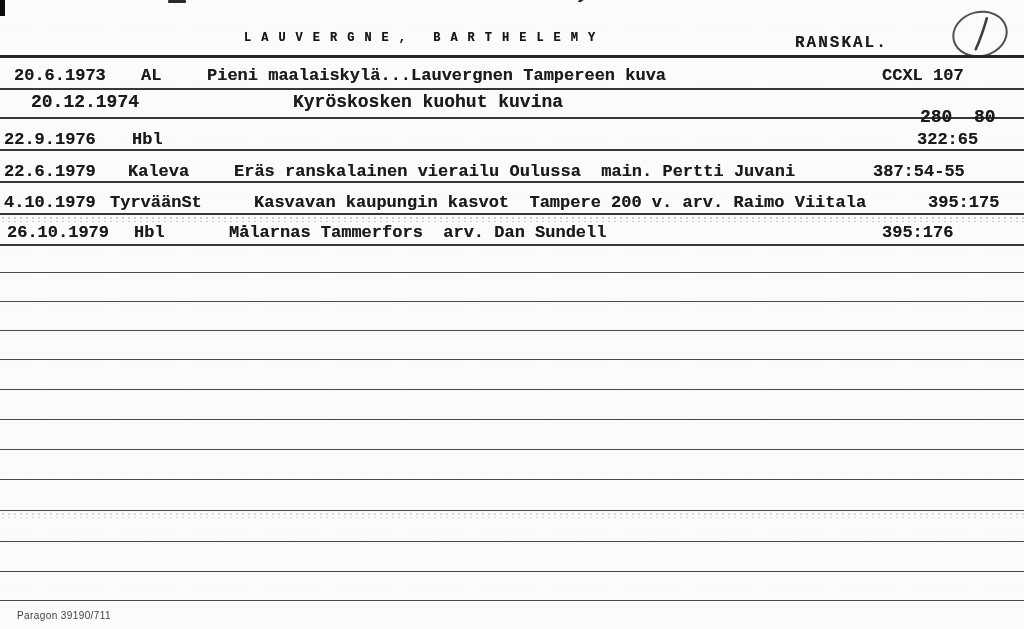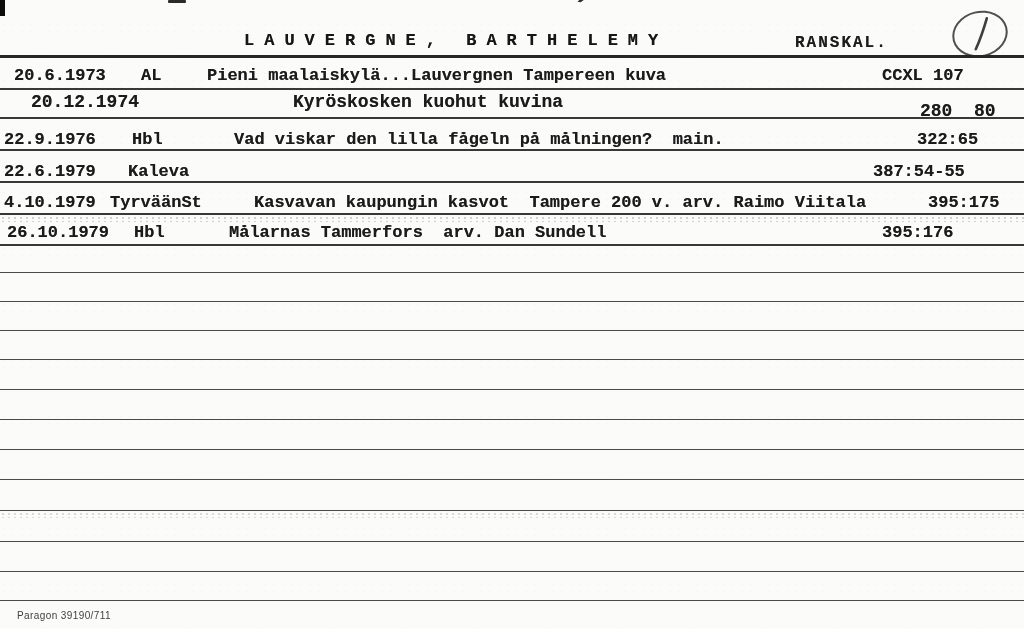--- a/index.html
+++ b/index.html
@@ -16,37 +16,37 @@
   .noise-band{position:absolute;left:0;width:1024px;height:6px;
     background-image:radial-gradient(circle, rgba(0,0,0,0.38) 0.8px, transparent 1.1px);
     background-size:6px 4px;}
   .noise-1{top:216px;opacity:.45;}
   .noise-2{top:512px;opacity:.35;}
   
   .rule{position:absolute;left:0;width:1024px;height:1px;background:#4a4a4a;}
   .rule-thick{height:3px;background:#262626;}
   .rule-mid{height:2px;background:#383838;}
   
-  .hdr-title{position:absolute;left:244px;top:31px;font-size:17px;font-weight:600;
+  .hdr-title{position:absolute;left:244px;top:31px;font-size:12px;font-weight:600;
     letter-spacing:10px;color:#161616;white-space:pre;text-shadow:0 0 .5px rgba(0,0,0,.55);}
   .hdr-accent{position:absolute;left:570px;top:-9px;font-size:34px;font-weight:700;
     color:#2e2e2e;transform:rotate(9deg);font-family:"DejaVu Sans",sans-serif;}
   .hdr-nat{position:absolute;left:795px;top:34px;font-size:16px;font-weight:700;
     letter-spacing:2px;color:#1c1c1c;text-shadow:0 0 .4px rgba(0,0,0,.5);}
   .circle{position:absolute;left:952px;top:11px;width:56px;height:46px;
     border:2.5px solid #4f4f4f;border-radius:50%;transform:rotate(-14deg);box-sizing:border-box;}
   .circle .num-text{position:absolute;width:1px;height:1px;overflow:hidden;opacity:0;}
   .one-stroke{position:absolute;left:0;top:0;}
   
   .row{position:absolute;left:0;width:1024px;height:24px;}
   .cell{position:absolute;top:0;white-space:pre;font-size:17px;font-weight:600;line-height:1.1;
     color:#1b1b1b;text-shadow:0 0 .5px rgba(0,0,0,.55);}
   .row-1{top:67px}  .row-1 .c-date{left:14px}  .row-1 .c-src{left:141px} .row-1 .c-title{left:207px} .row-1 .c-ref{left:882px}
   .row-2{top:93px}  .row-2 .cell{font-size:18px;font-weight:700;margin-left:10px;}
-                    .row-2 .c-date{left:21px}  .row-2 .c-src{left:137px} .row-2 .c-title{left:283px} .row-2 .c-ref{left:910px;top:9px}
+                    .row-2 .c-date{left:21px}  .row-2 .c-src{left:137px} .row-2 .c-title{left:283px} .row-2 .c-ref{left:910px;top:15px}
   .row-3{top:131px} .row-3 .c-date{left:4px}   .row-3 .c-src{left:132px} .row-3 .c-title{left:234px} .row-3 .c-ref{left:917px}
   .row-4{top:163px} .row-4 .c-date{left:4px}   .row-4 .c-src{left:128px} .row-4 .c-title{left:234px} .row-4 .c-ref{left:873px}
   .row-5{top:194px} .row-5 .c-date{left:4px}   .row-5 .c-src{left:110px} .row-5 .c-title{left:254px} .row-5 .c-ref{left:928px}
   .row-6{top:224px} .row-6 .c-date{left:7px}   .row-6 .c-src{left:134px} .row-6 .c-title{left:229px} .row-6 .c-ref{left:882px}
   
   .footer{position:absolute;left:17px;top:610px;font-family:"Liberation Sans",sans-serif;
     font-size:10px;color:#3f3f3f;letter-spacing:.4px;}
 </style>
 </head>
 <body>
@@ -97,26 +97,26 @@
     <span class="cell c-ref">CCXL 107</span>
   </div>
   <div class="row row-2">
     <span class="cell c-date">20.12.1974</span>
     <span class="cell c-title">Kyröskosken kuohut kuvina</span>
     <span class="cell c-ref">280  80</span>
   </div>
   <div class="row row-3">
     <span class="cell c-date">22.9.1976</span>
     <span class="cell c-src">Hbl</span>
-    <span class="cell c-title">Vad viskar den lilla fågeln på målningen?  main.</span>
     <span class="cell c-ref">322:65</span>
   </div>
   <div class="row row-4">
     <span class="cell c-date">22.6.1979</span>
     <span class="cell c-src">Kaleva</span>
+    <span class="cell c-title">Eräs ranskalainen vierailu Oulussa  main. Pertti Juvani</span>
     <span class="cell c-ref">387:54-55</span>
   </div>
   <div class="row row-5">
     <span class="cell c-date">4.10.1979</span>
     <span class="cell c-src">TyrväänSt</span>
     <span class="cell c-title">Kasvavan kaupungin kasvot  Tampere 200 v. arv. Raimo Viitala</span>
     <span class="cell c-ref">395:175</span>
   </div>
   <div class="row row-6">
     <span class="cell c-date">26.10.1979</span>

